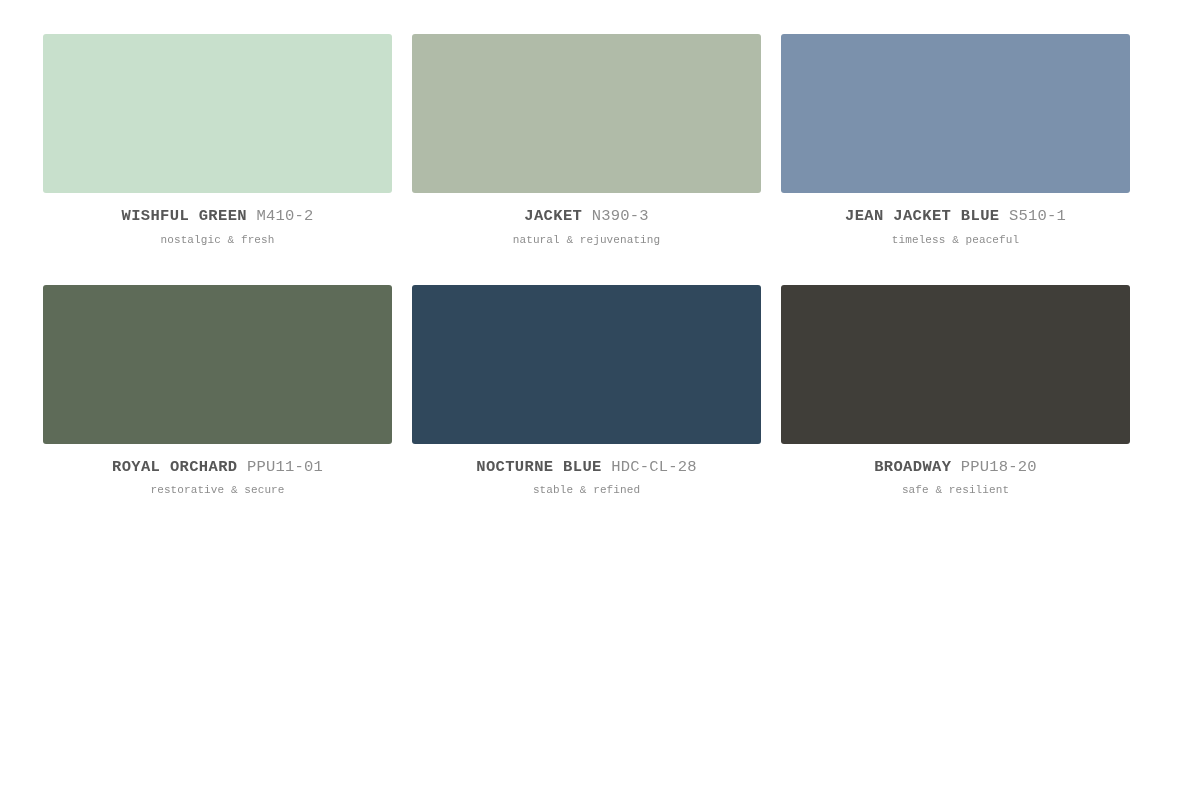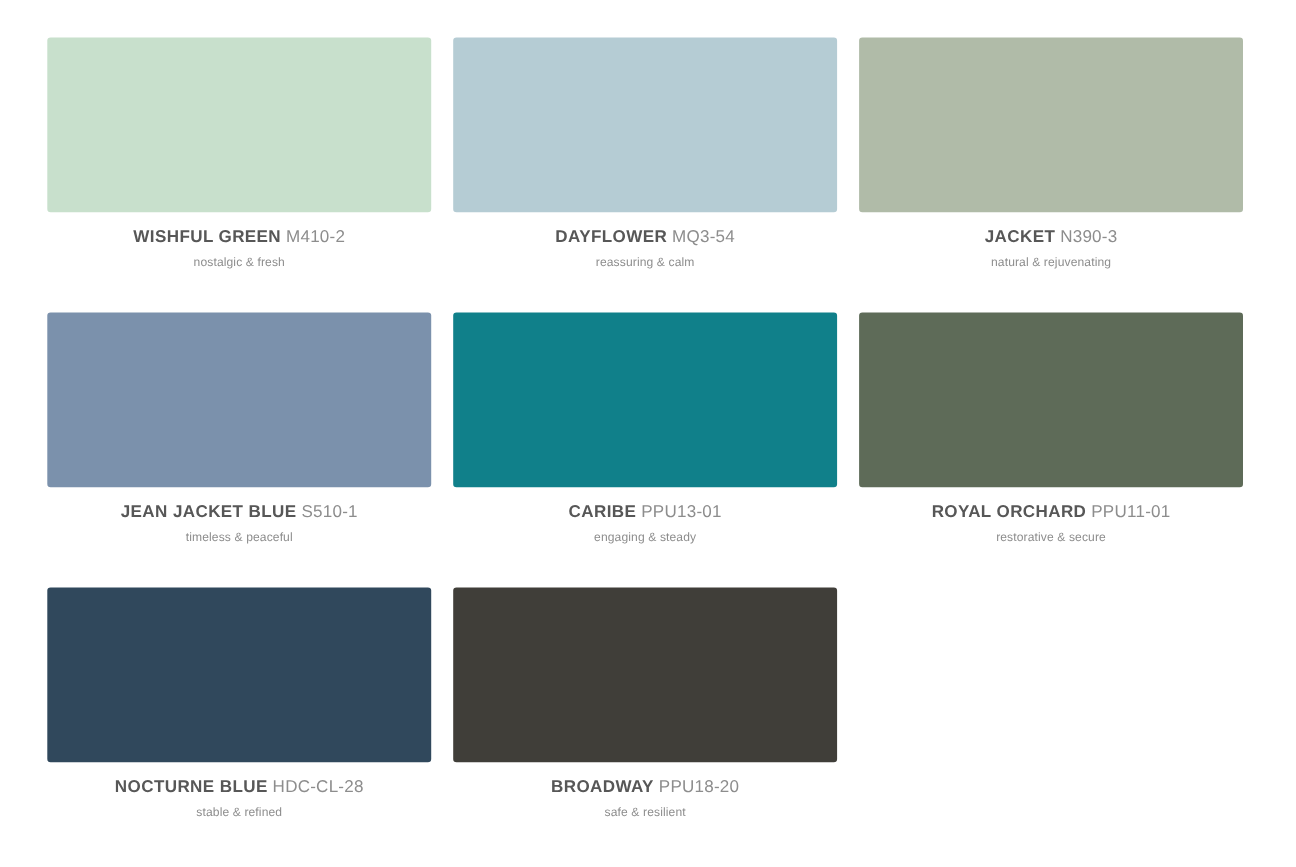--- a/index.html
+++ b/index.html
@@ -18,20 +18,21 @@
     box-sizing: border-box;
     width: 1178px;
     height: 788px;
     padding: 34px 40px 0 43px;
     display: grid;
     grid-template-columns: repeat(3, 349px);
     grid-template-rows: repeat(3, auto);
     column-gap: 20px;
     row-gap: 39px;
     align-content: start;
+    font-family: Liberation Mono, monospace;
   }
 
   .swatch-card {
     width: 349px;
     display: flex;
     flex-direction: column;
     align-items: center;
   }
 
   .swatch-chip {
@@ -79,52 +80,38 @@
 <div class="palette-grid">
 
   <div class="swatch-card">
     <div class="swatch-chip" style="background-color: rgb(200, 224, 204);"></div>
     <div class="swatch-caption">
       <span class="swatch-name">WISHFUL GREEN</span><span class="swatch-code"> M410-2</span>
     </div>
     <div class="swatch-mood">nostalgic &amp; fresh</div>
   </div>
 
-  <div class="swatch-card">
-    <div class="swatch-chip" style="background-color: rgb(181, 204, 212);"></div>
-    <div class="swatch-caption">
-      <span class="swatch-name">DAYFLOWER</span><span class="swatch-code"> MQ3-54</span>
-    </div>
-    <div class="swatch-mood">reassuring &amp; calm</div>
-  </div>
 
 
   <div class="swatch-card">
     <div class="swatch-chip" style="background-color: rgb(176, 187, 168);"></div>
     <div class="swatch-caption">
       <span class="swatch-name">JACKET</span><span class="swatch-code"> N390-3</span>
     </div>
     <div class="swatch-mood">natural &amp; rejuvenating</div>
   </div>
 
   <div class="swatch-card">
     <div class="swatch-chip" style="background-color: rgb(123, 145, 172);"></div>
     <div class="swatch-caption">
       <span class="swatch-name">JEAN JACKET BLUE</span><span class="swatch-code"> S510-1</span>
     </div>
     <div class="swatch-mood">timeless &amp; peaceful</div>
   </div>
 
-  <div class="swatch-card">
-    <div class="swatch-chip" style="background-color: rgb(16, 128, 138);"></div>
-    <div class="swatch-caption">
-      <span class="swatch-name">CARIBE</span><span class="swatch-code"> PPU13-01</span>
-    </div>
-    <div class="swatch-mood">engaging &amp; steady</div>
-  </div>
 
   <div class="swatch-card">
     <div class="swatch-chip" style="background-color: rgb(94, 107, 88);"></div>
     <div class="swatch-caption">
       <span class="swatch-name">ROYAL ORCHARD</span><span class="swatch-code"> PPU11-01</span>
     </div>
     <div class="swatch-mood">restorative &amp; secure</div>
   </div>
 
   <div class="swatch-card">

